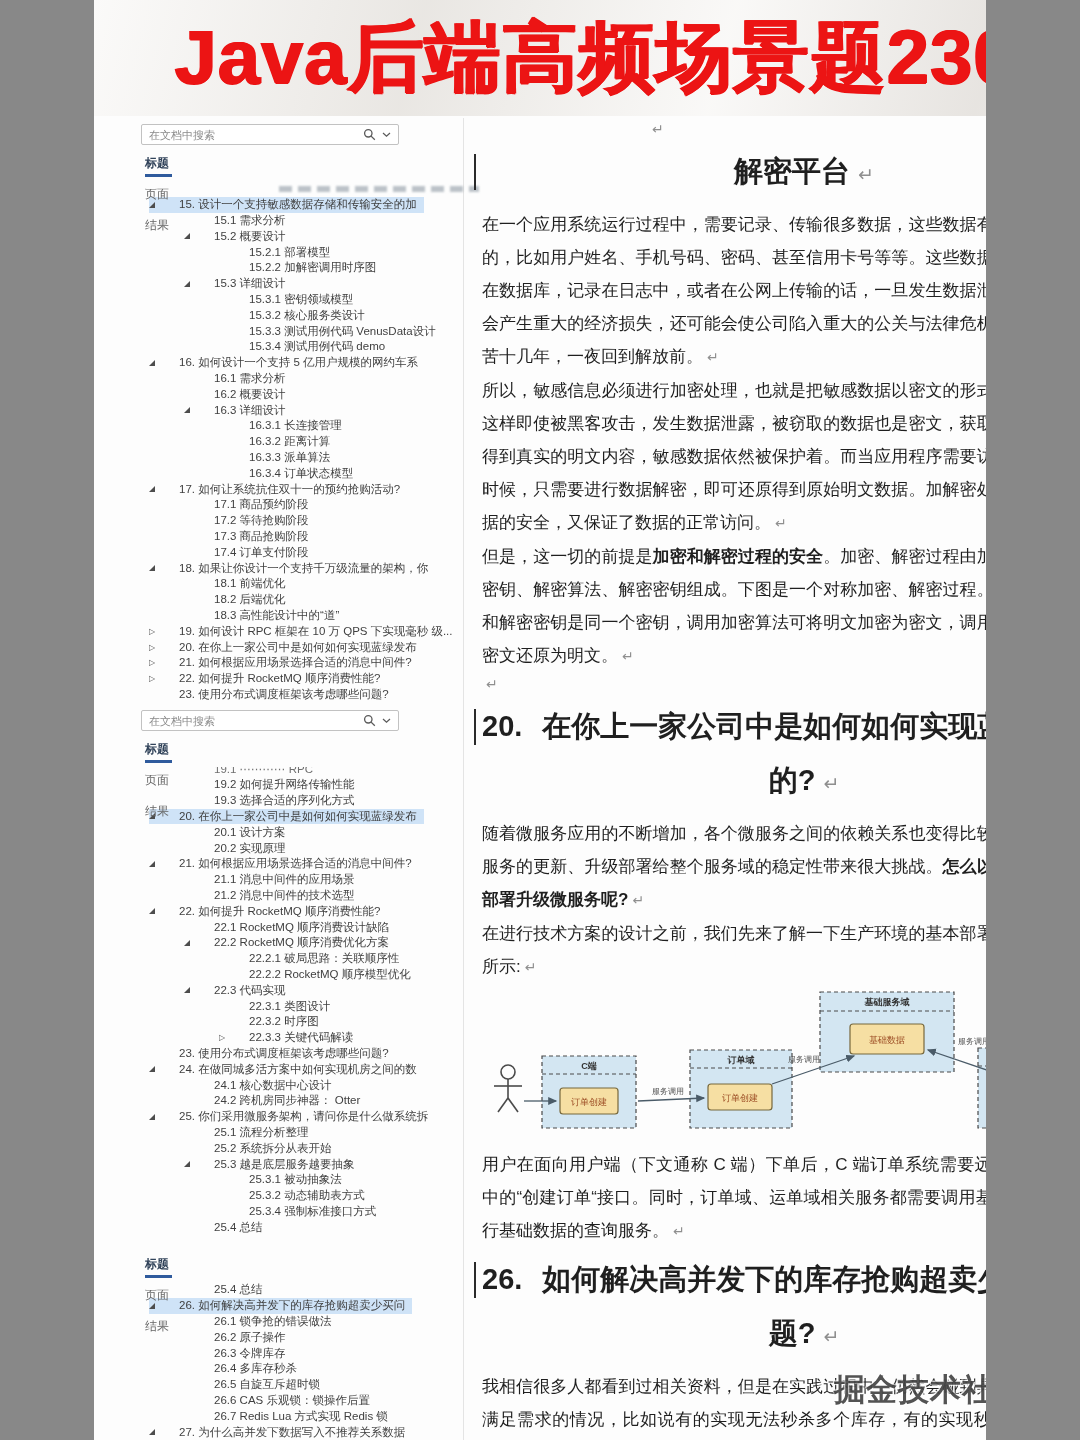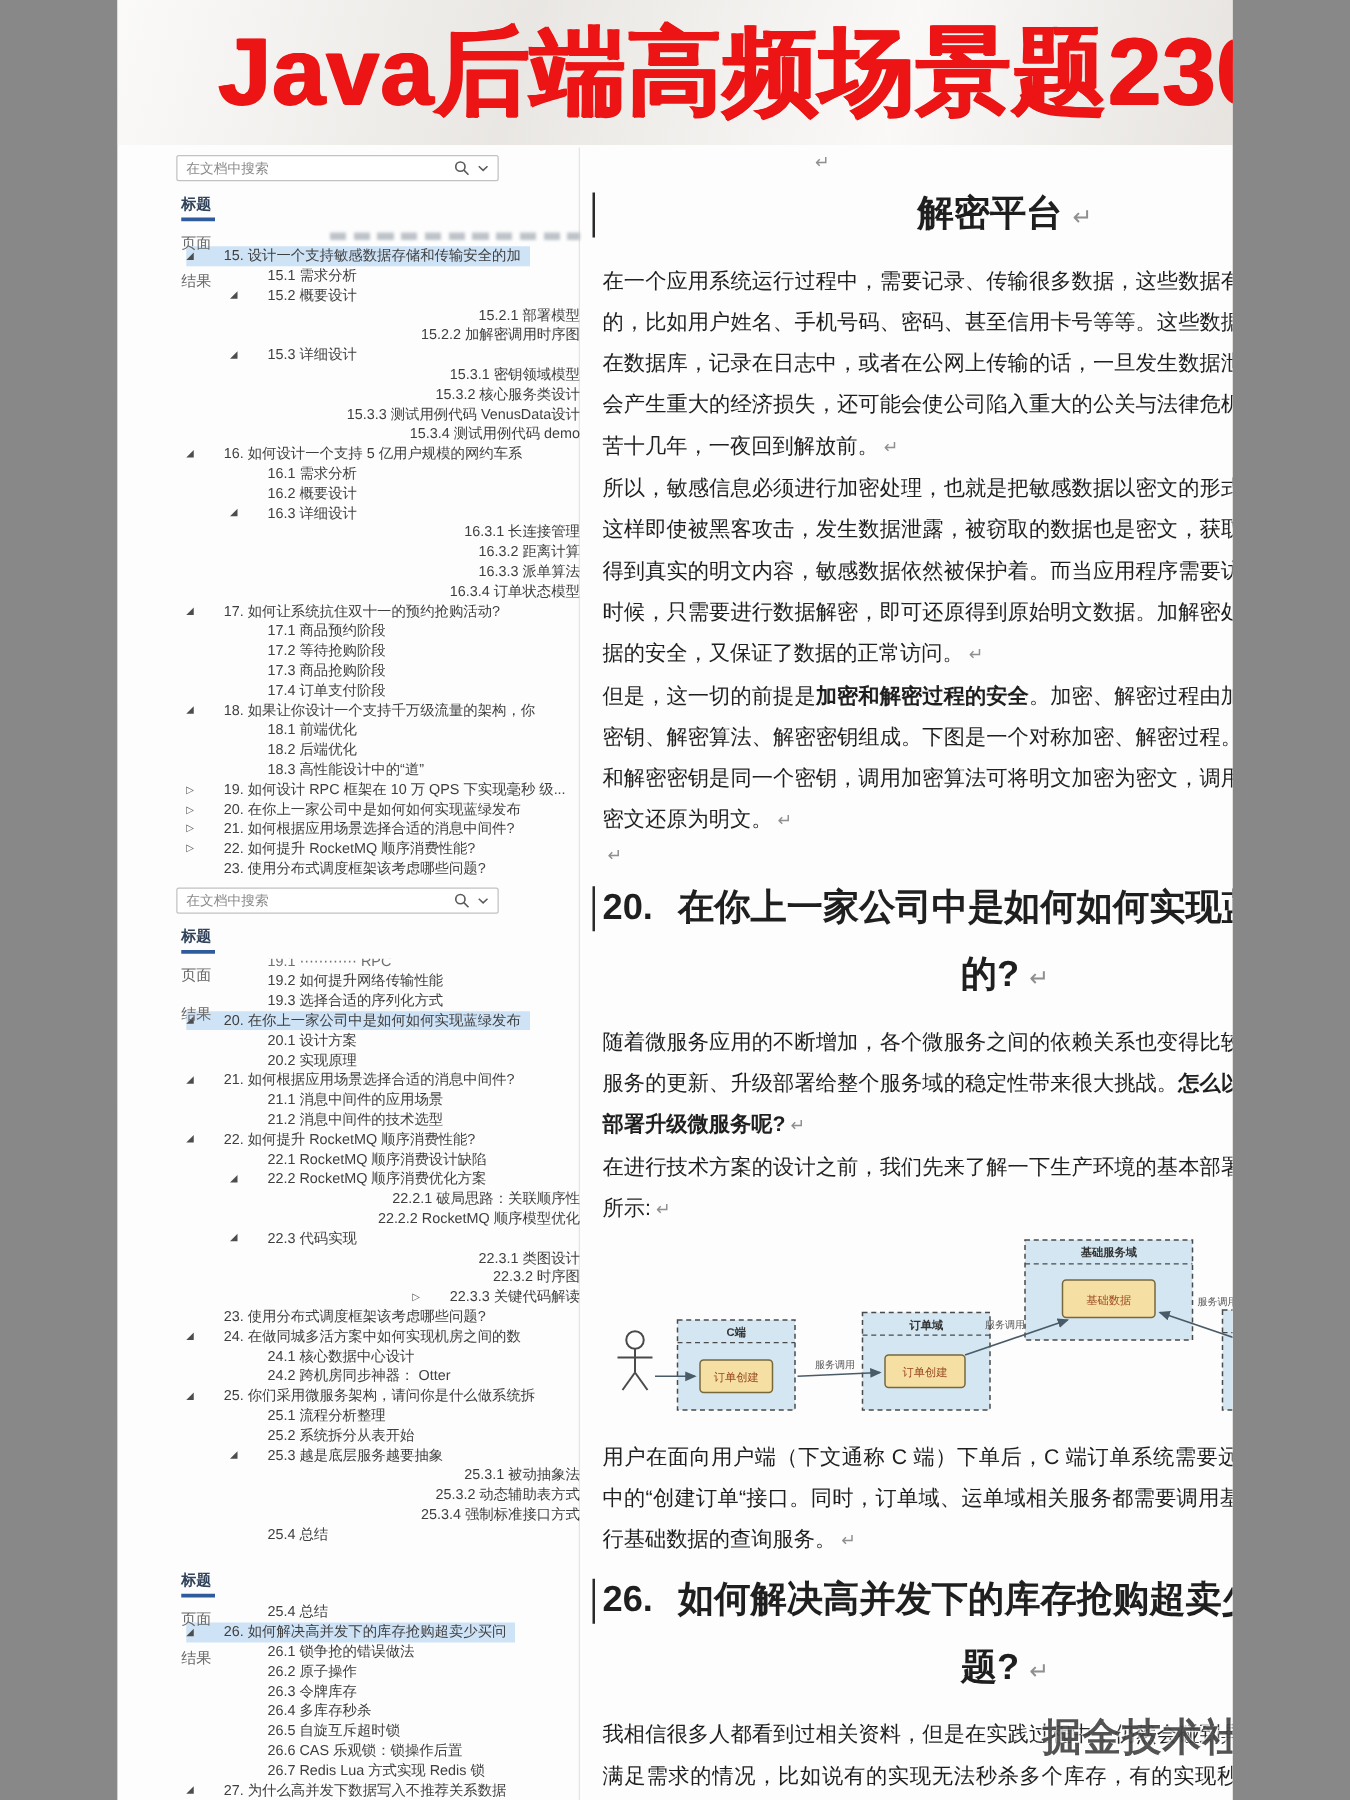--- a/index.html
+++ b/index.html
@@ -26,21 +26,21 @@
   .sicons{display:flex;align-items:center;gap:6px;margin-right:7px;}
   .tabs{position:relative;margin-top:10px;height:20px;display:flex;gap:14px;padding-left:4px;font-size:12px;color:#666;flex-direction:column;}
   .tab{cursor:pointer;}
   .tab.active{color:#31435a;font-weight:700;}
   .tabu{position:absolute;left:4px;top:19px;width:27px;height:3px;background:#2f5b9d;}
   .nav-list{margin-top:6px;}
   .nav-row{display:flex;height:15.8px;align-items:center;font-size:11.5px;color:#3f3f3f;white-space:nowrap;cursor:pointer;}
   .nav-row .rowin{display:inline-flex;align-items:center;height:100%;padding-right:7px;}
   .nav-row.lvl1{padding-left:8px;}
   .nav-row.lvl2{padding-left:43px;}
-  .nav-row.lvl3{padding-left:78px;justify-content:flex-end;}
+  .nav-row.lvl3{padding-left:78px;}
   .rowin.sel{background:#cfe3f7;}
   .tri{width:30px;display:inline-flex;align-items:center;font-size:8px;color:#555;}
   .tri .tglyph{width:0;height:0;border-bottom:6px solid #4d4d4d;border-left:6px solid transparent;display:inline-block;}
   .nav-row.clipt{height:10px;overflow:hidden;opacity:.75;filter:blur(.4px);}
   .nav-row.clipt .rowin{margin-top:-7px;}
   .stub{width:200px;height:6px;margin-left:60px;background:repeating-linear-gradient(90deg,#9aa4ad 0 13px,transparent 13px 19px);filter:blur(1.2px);opacity:.65;}
   
   .doc{position:absolute;left:388px;top:118px;width:614px;color:#1f1f1f;}
   .pblank{height:22px;line-height:22px;}
   .pm{color:#8f8f8f;font-size:14px;margin-left:4px;font-weight:400;}

